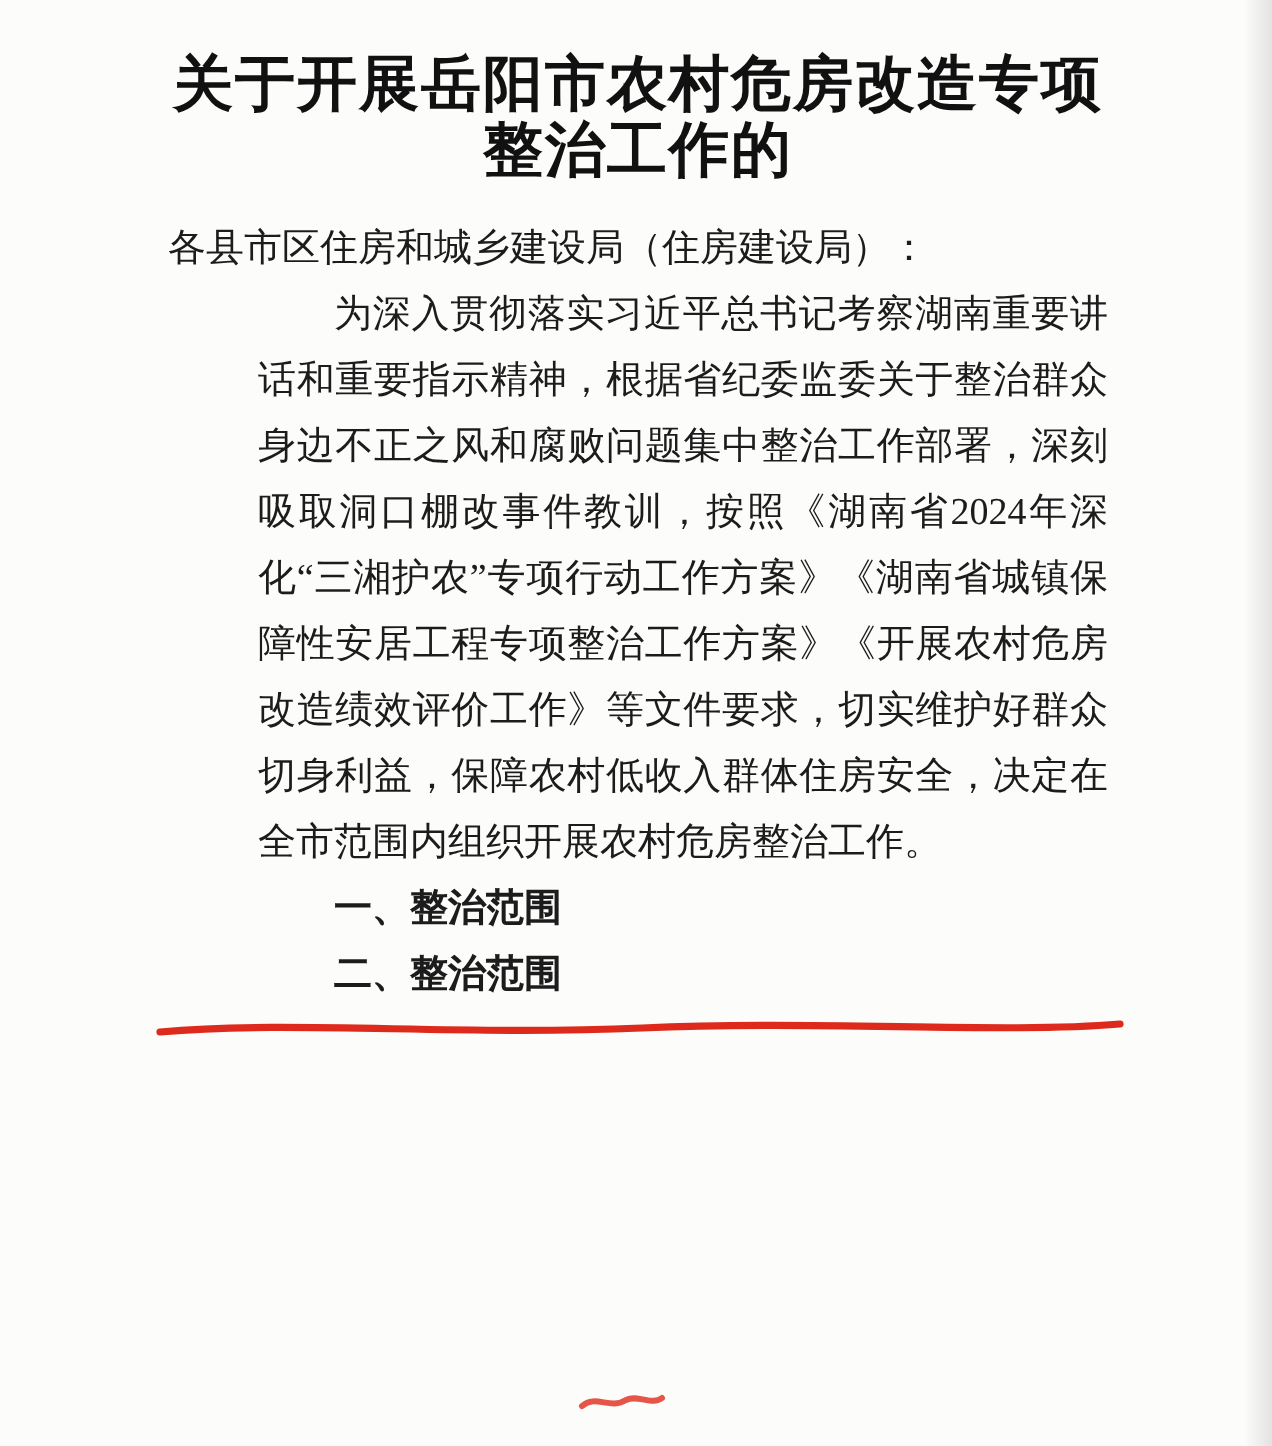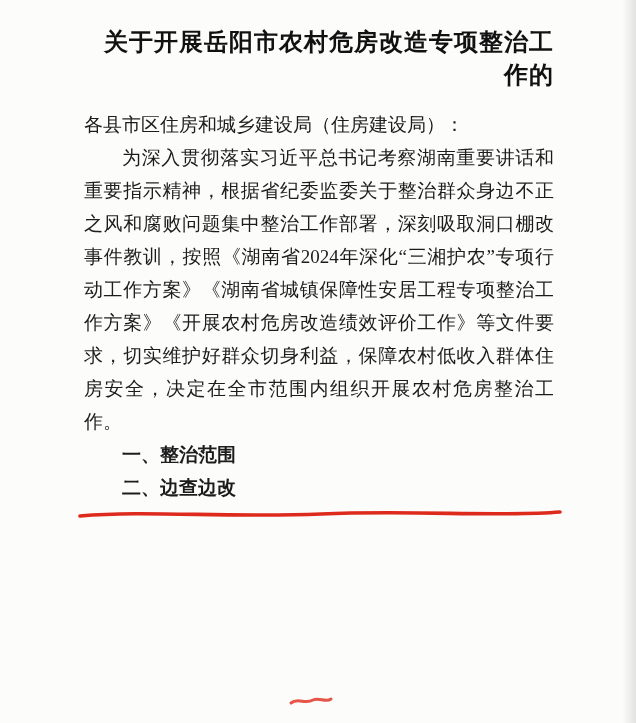--- a/index.html
+++ b/index.html
@@ -23,35 +23,35 @@
   .page::after {
     content: "";
     position: absolute;
     top: 0; right: 0; bottom: 0;
     width: 14px;
     background: linear-gradient(to right, rgba(110,110,110,0), rgba(110,110,110,0.18));
     pointer-events: none;
   }
   .doc-title {
     margin: 0 0 16px 0;
-    text-align: right;
-    font-size: 24px;
+    text-align: center;
+    font-size: 30px;
     font-weight: 700;
     line-height: 33px;
     letter-spacing: 1px;
     color: #111;
   }
   .doc-title .line { display: block; }
   p { margin: 0; }
   .body-text {
     font-size: 19px;
     line-height: 33px;
     text-align: justify;
   }
-  .indent { text-indent: 2em; }
+  .indent { text-indent: 2em; margin-left: 45px; }
   .bold { font-weight: 700; }
   .underline-wrap {
     margin: 2px 0 0 -8px;
     height: 16px;
     line-height: 0;
   }
   .smudge {
     position: absolute;
     left: 288px;
     top: 692px;
@@ -69,21 +69,21 @@
     <span class="line">关于开展岳阳市农村危房改造专项整治工作的</span>
   </h1>
 
   <p class="body-text">各县市区住房和城乡建设局（住房建设局）：</p>
 
   <p class="body-text indent">为深入贯彻落实习近平总书记考察湖南重要讲话和重要指示精神，根据省纪委监委关于整治群众身边不正之风和腐败问题集中整治工作部署，深刻吸取洞口棚改事件教训，按照《湖南省2024年深化“三湘护农”专项行动工作方案》《湖南省城镇保障性安居工程专项整治工作方案》《开展农村危房改造绩效评价工作》等文件要求，切实维护好群众切身利益，保障农村低收入群体住房安全，决定在全市范围内组织开展农村危房整治工作。</p>
 
   <p class="body-text indent bold">一、整治范围</p>
 
 
-  <p class="body-text indent bold">二、边查边改</p>
+  <p class="body-text indent bold">二、整治范围</p>
 
 
   <div class="underline-wrap">
     <svg width="488" height="16" viewBox="0 0 488 16">
       <path d="M4 10 C 70 4, 150 12, 245 8 C 335 4, 425 11, 484 6" fill="none" stroke-width="3.6" stroke-linecap="round" stroke="#de2a1c"></path>
     </svg>
   </div>
 
   <div class="smudge">
     <svg width="46" height="18" viewBox="0 0 46 18">

